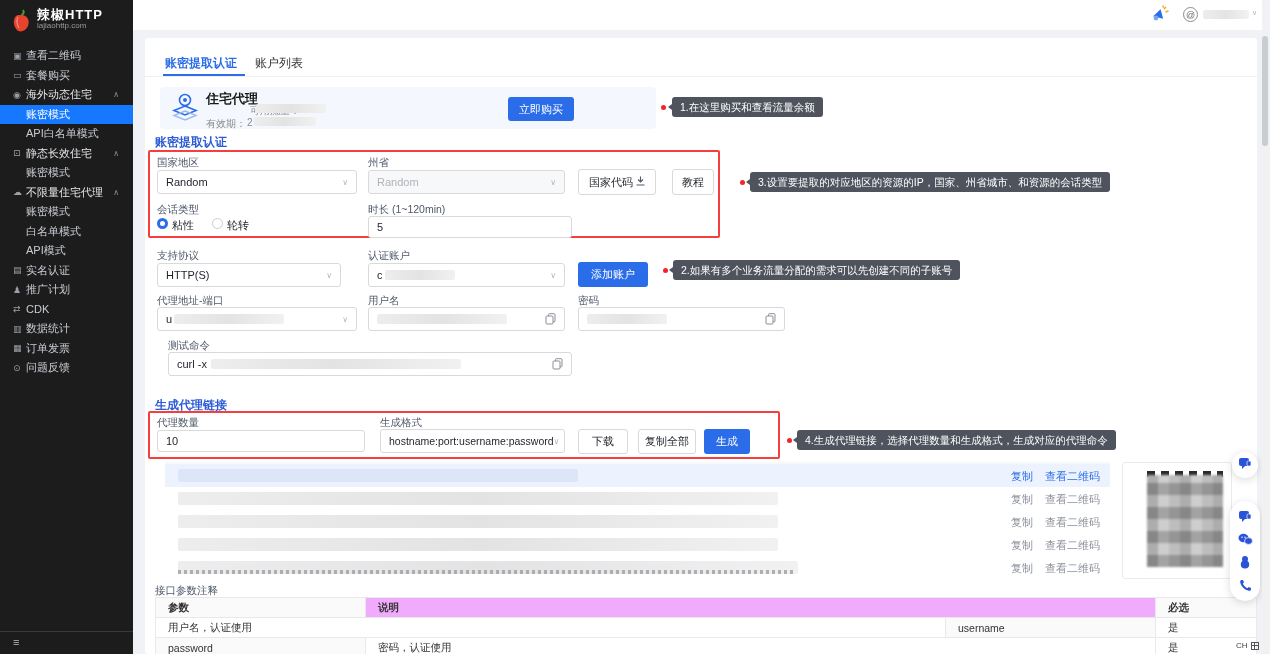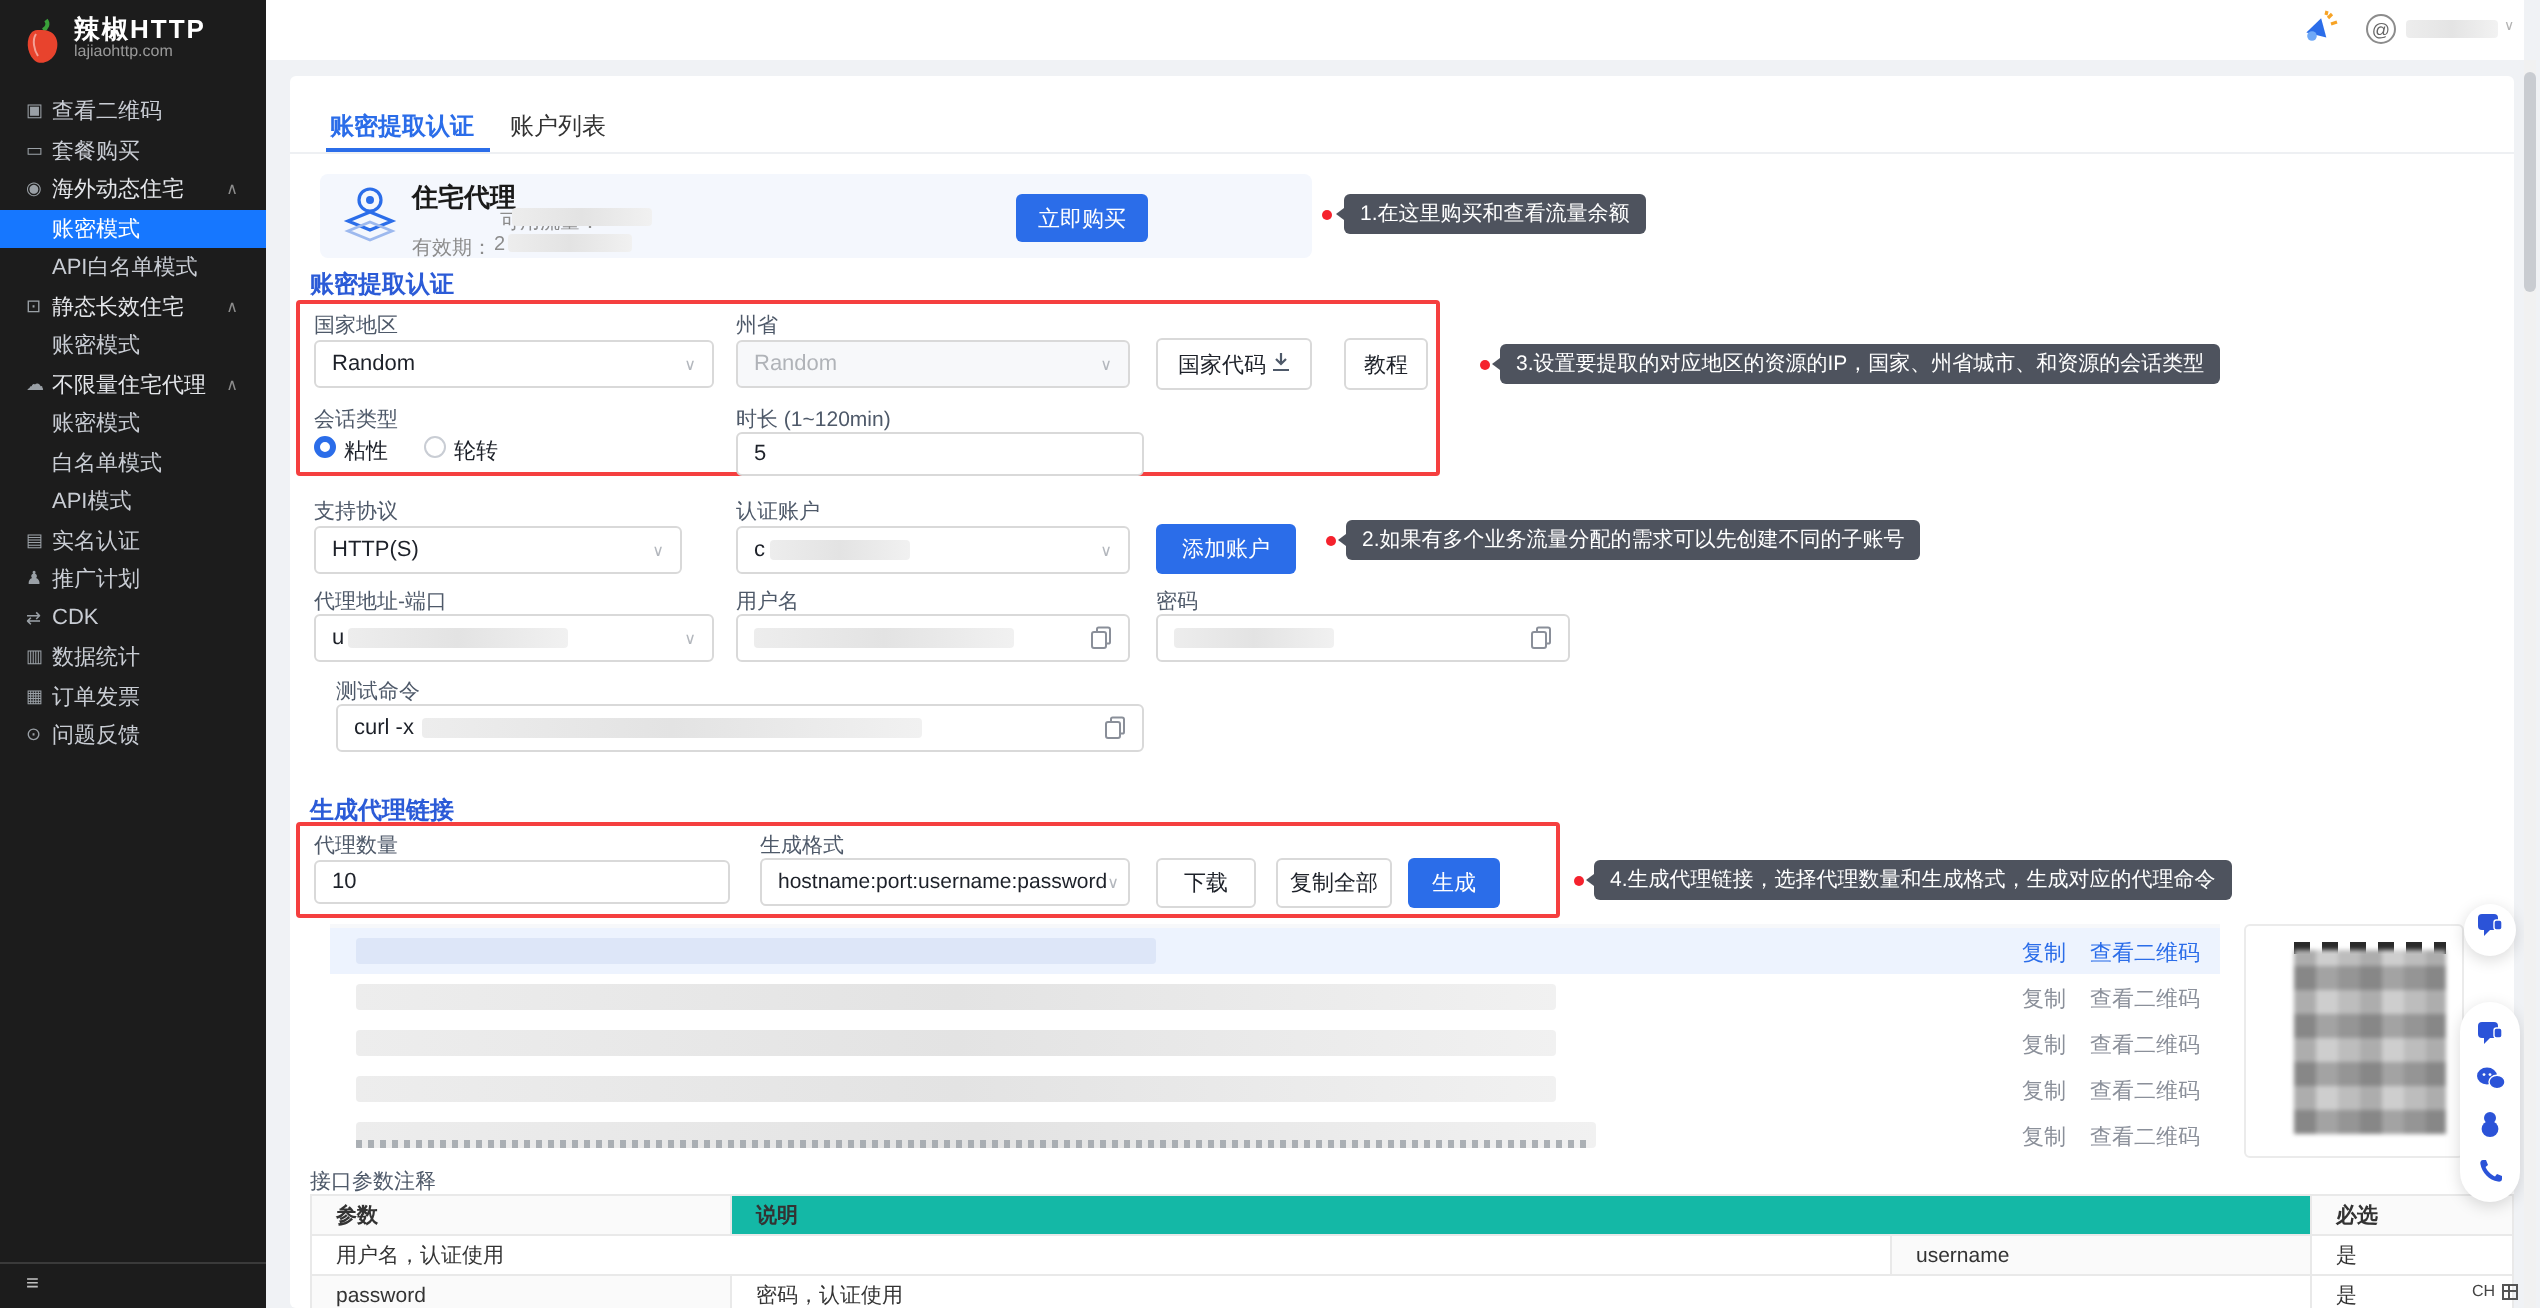--- a/index.html
+++ b/index.html
@@ -86,21 +86,21 @@
 
   
   .tbl{position:absolute;left:155px;top:597px;width:1102px;border:1px solid #e9e9e9;border-bottom:none;font-size:10.5px;color:#333;}
   .trow{display:flex;height:20px;border-bottom:1px solid #e9e9e9;}
   .trow.head{background:#fafafa;font-weight:bold;}
   .tc{padding:0 12px;display:flex;align-items:center;border-right:1px solid #e9e9e9;}
   .tc:last-child{border-right:none;}
   .tc1{width:210px;background:#fafafa;}
   .trow.head .tc1{background:#fafafa;}
   .tc2{flex:1;background:#fff;}
-  .trow.head .tc2{background:#14b8a6;}
+  .trow.head .tc2{background:#f0abfc;}
   .tc3{width:100px;background:#fff;}
   .trow.head .tc3{background:#fafafa;}
 
   
   .fab{position:absolute;background:#fff;border-radius:50%;box-shadow:0 2px 8px rgba(0,0,0,.15);
        display:flex;align-items:center;justify-content:center;cursor:pointer;}
   #fab-pill{position:absolute;left:1230px;top:501px;width:30px;height:100px;background:#fff;border-radius:15px;
             box-shadow:0 2px 8px rgba(0,0,0,.15);display:flex;flex-direction:column;align-items:center;justify-content:space-around;padding:4px 0;}
   #fab-pill .f-ic{cursor:pointer;display:flex;}
 

